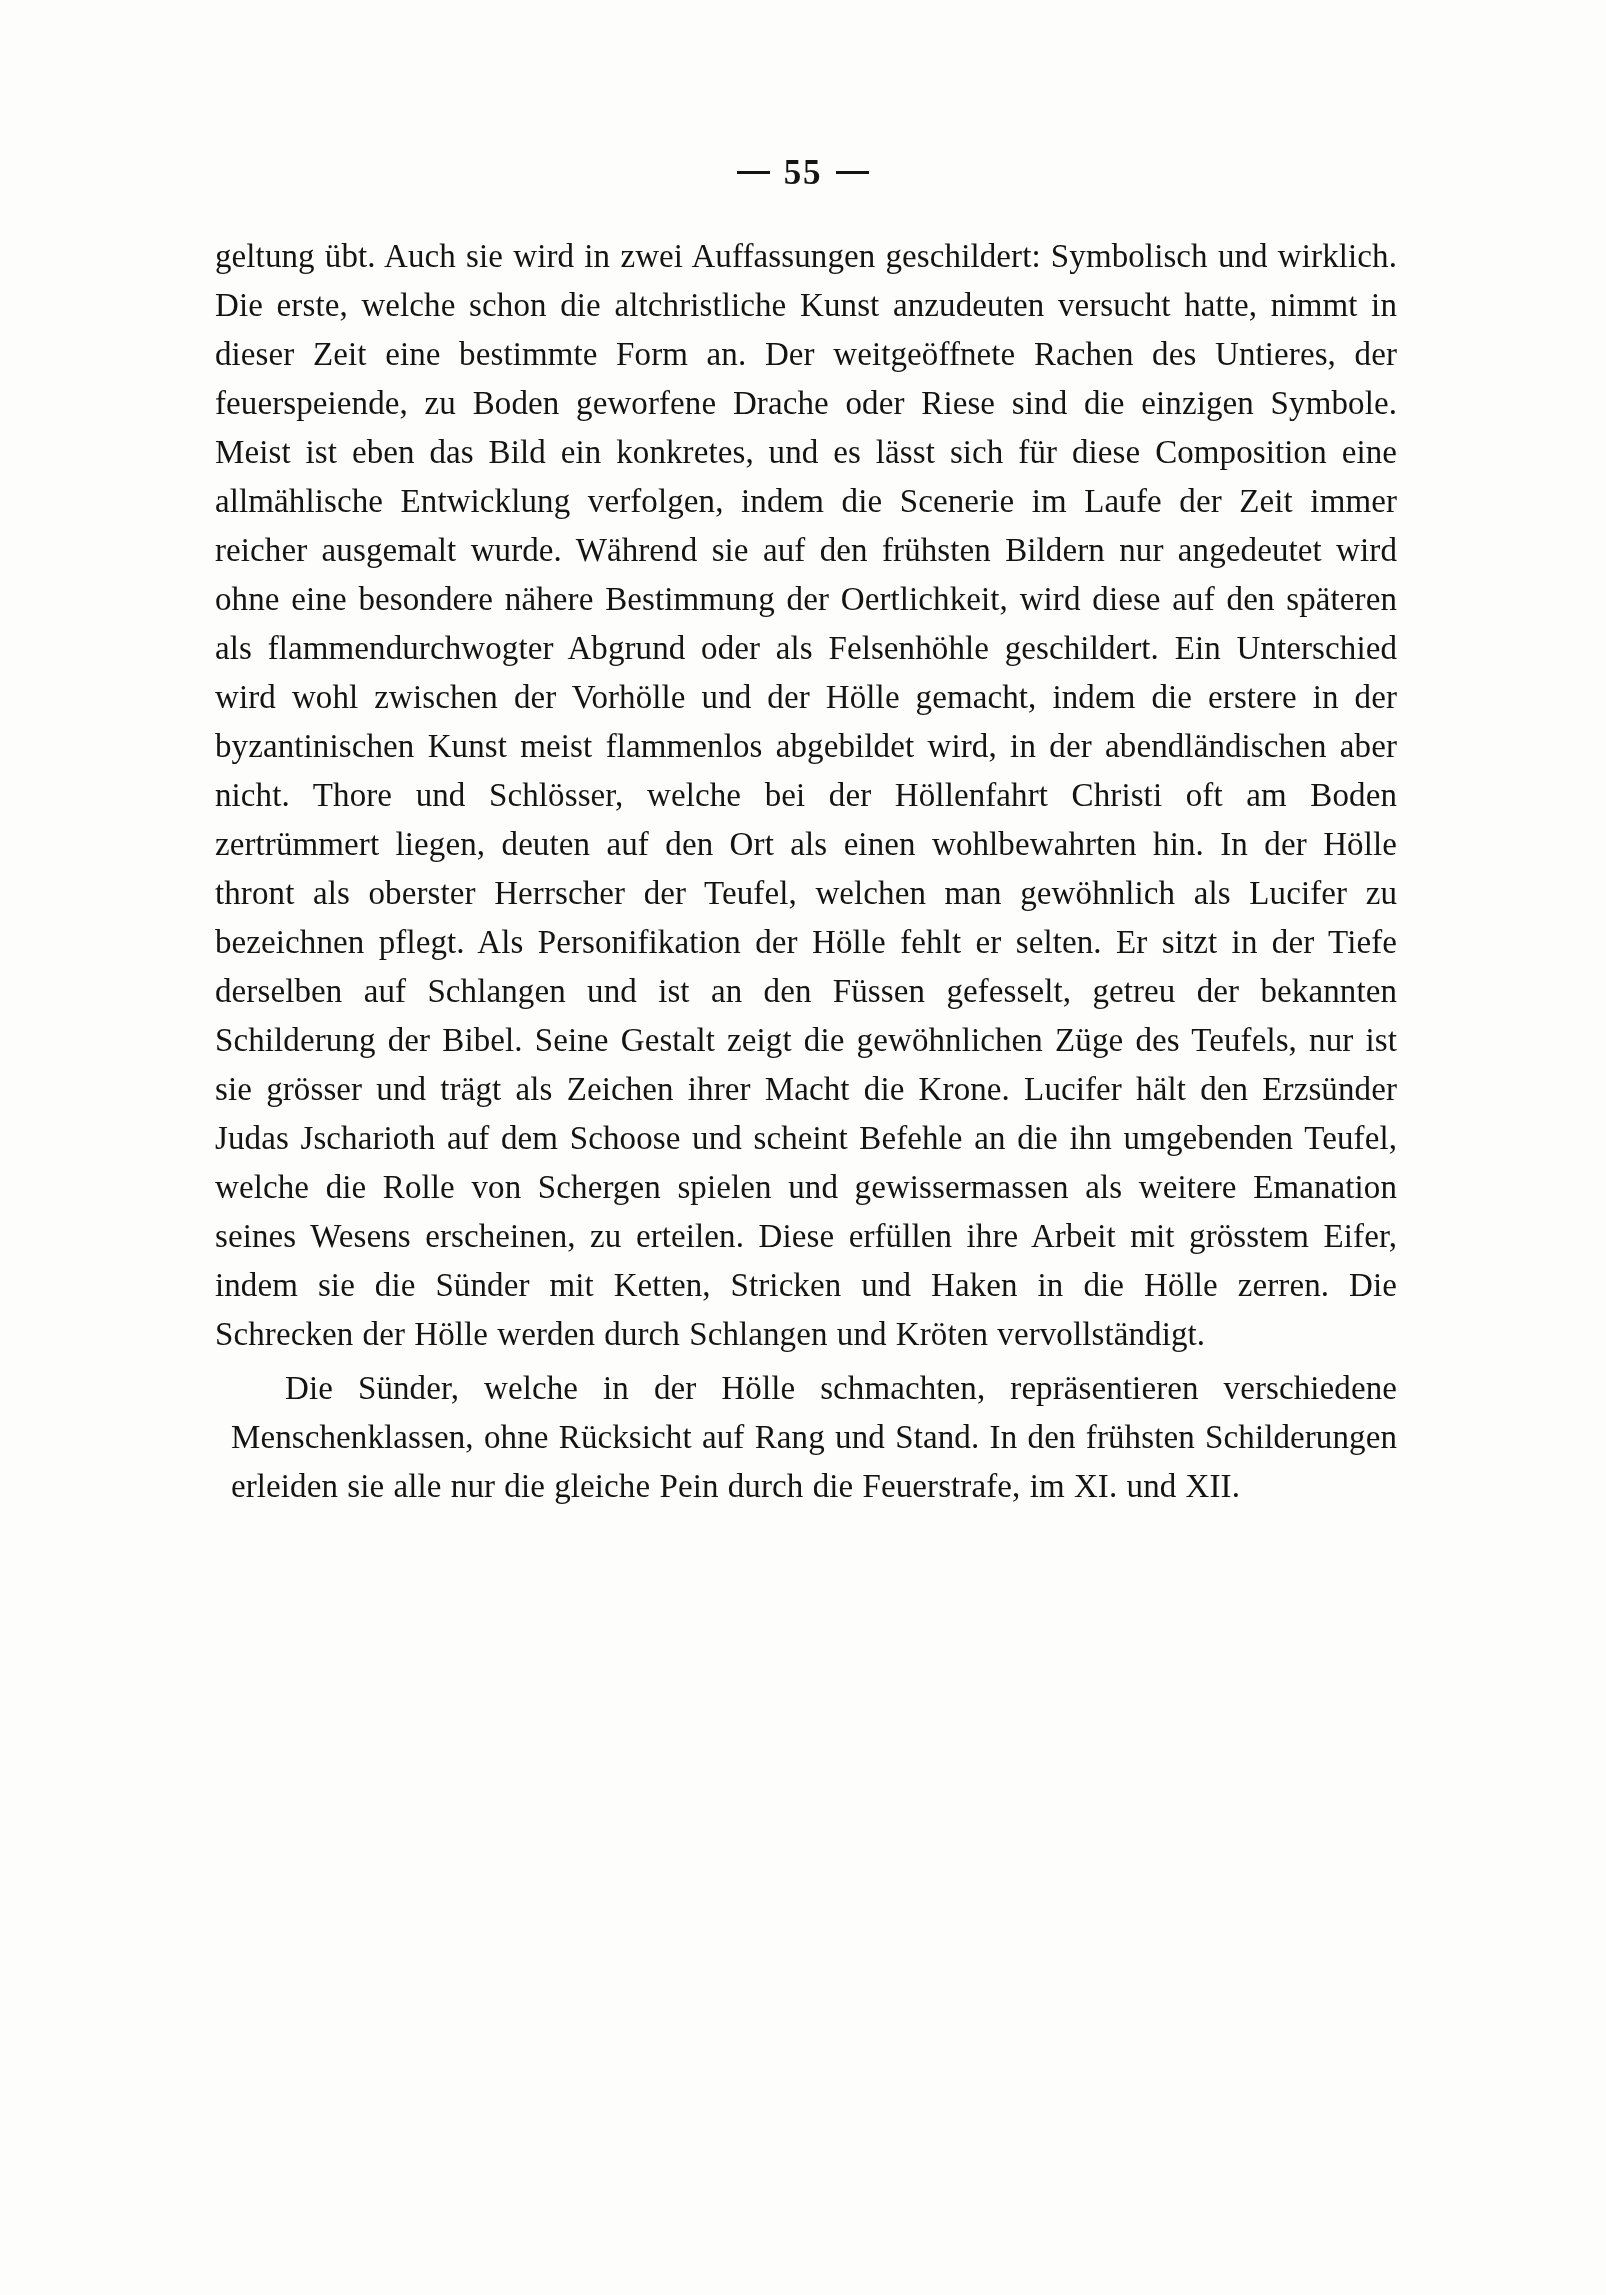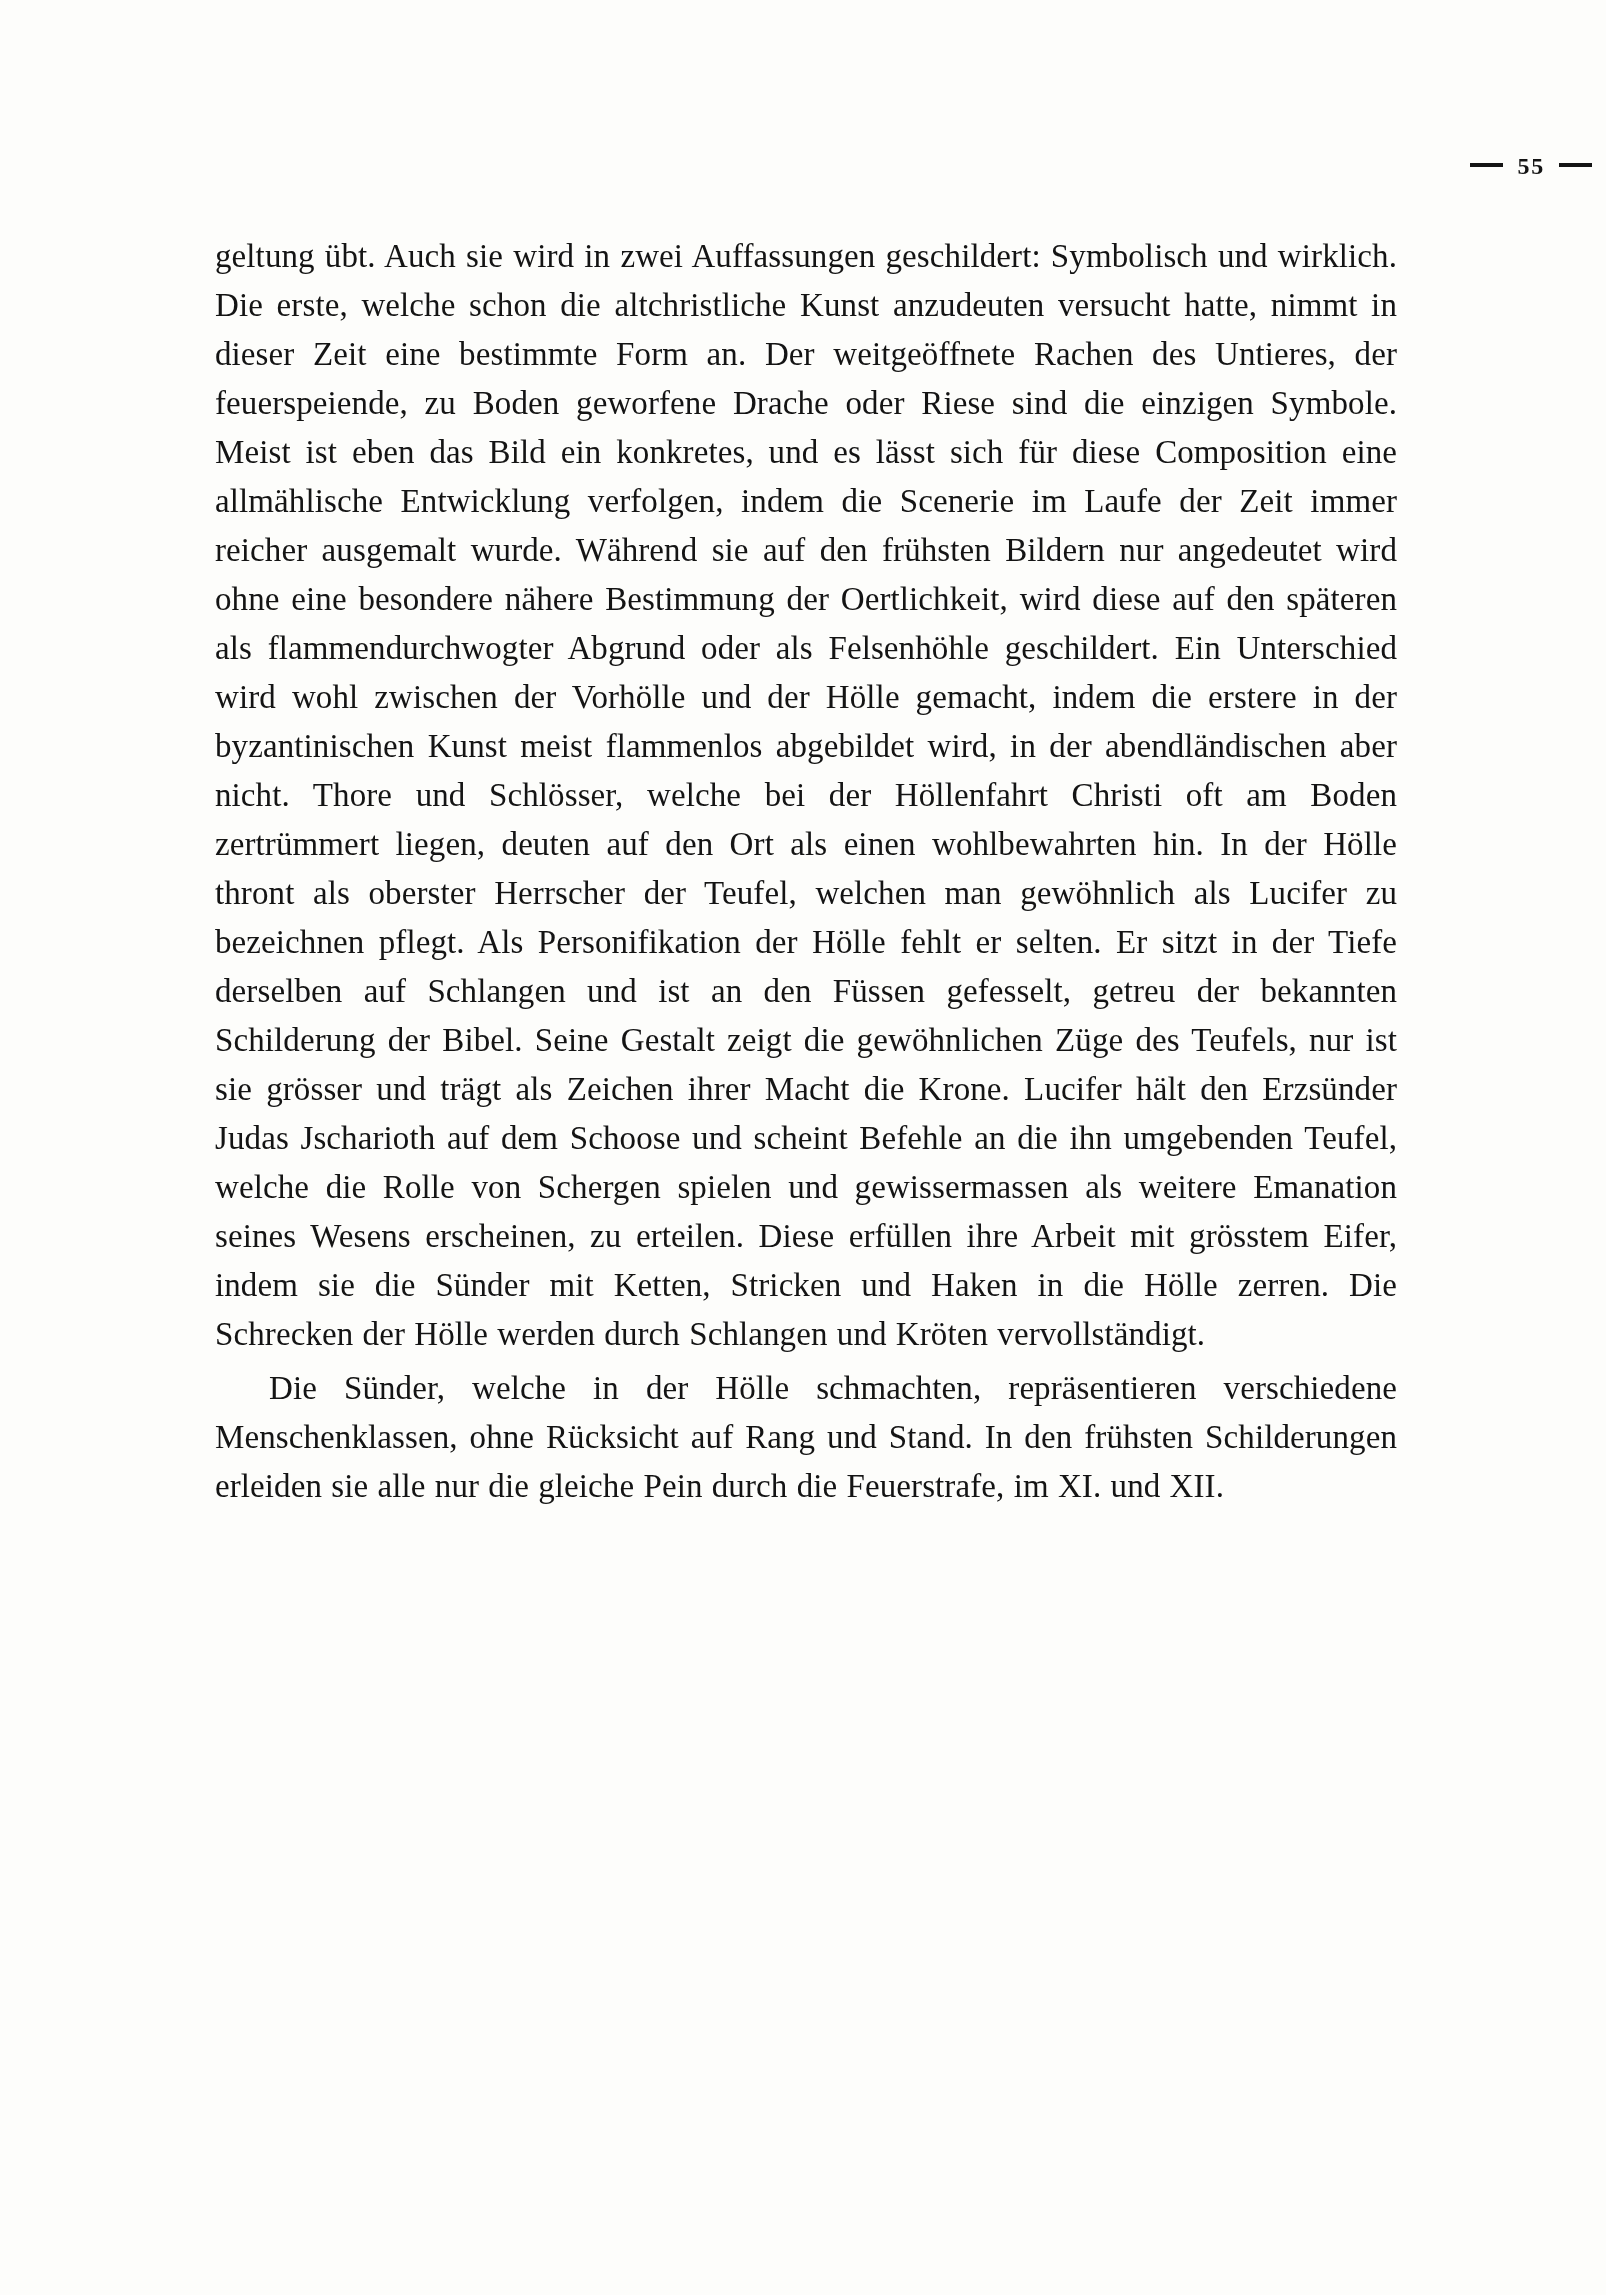--- a/index.html
+++ b/index.html
@@ -21,22 +21,22 @@
     left: 0;
     width: 1606px;
     height: 2295px;
     background: #fdfdfb;
   }
   .page-number {
     position: absolute;
     top: 153px;
     left: 0;
     width: 1606px;
-    text-align: right;
-    font-size: 24px;
+    text-align: center;
+    font-size: 35px;
     font-weight: bold;
     letter-spacing: 1.8px;
     font-family: "Liberation Serif", serif;
   }
   .page-number .rule {
     display: inline-block;
     vertical-align: middle;
     width: 33px;
     height: 3.5px;
     background: #141414;
@@ -58,20 +58,21 @@
     text-justify: inter-word;
     font-family: "Liberation Serif", serif;
     letter-spacing: 0.1px;
     word-spacing: 0.9px;
   }
   .para + .para {
     margin-top: 5.3px;
   }
   .para.indent {
     text-indent: 54px;
+    margin-left: 16px;
   }
 </style>
 </head>
 <body>
 
 <div class="page">
 
   <div class="page-number">
     <span class="rule"></span><span>55</span><span class="rule"></span>
   </div>

